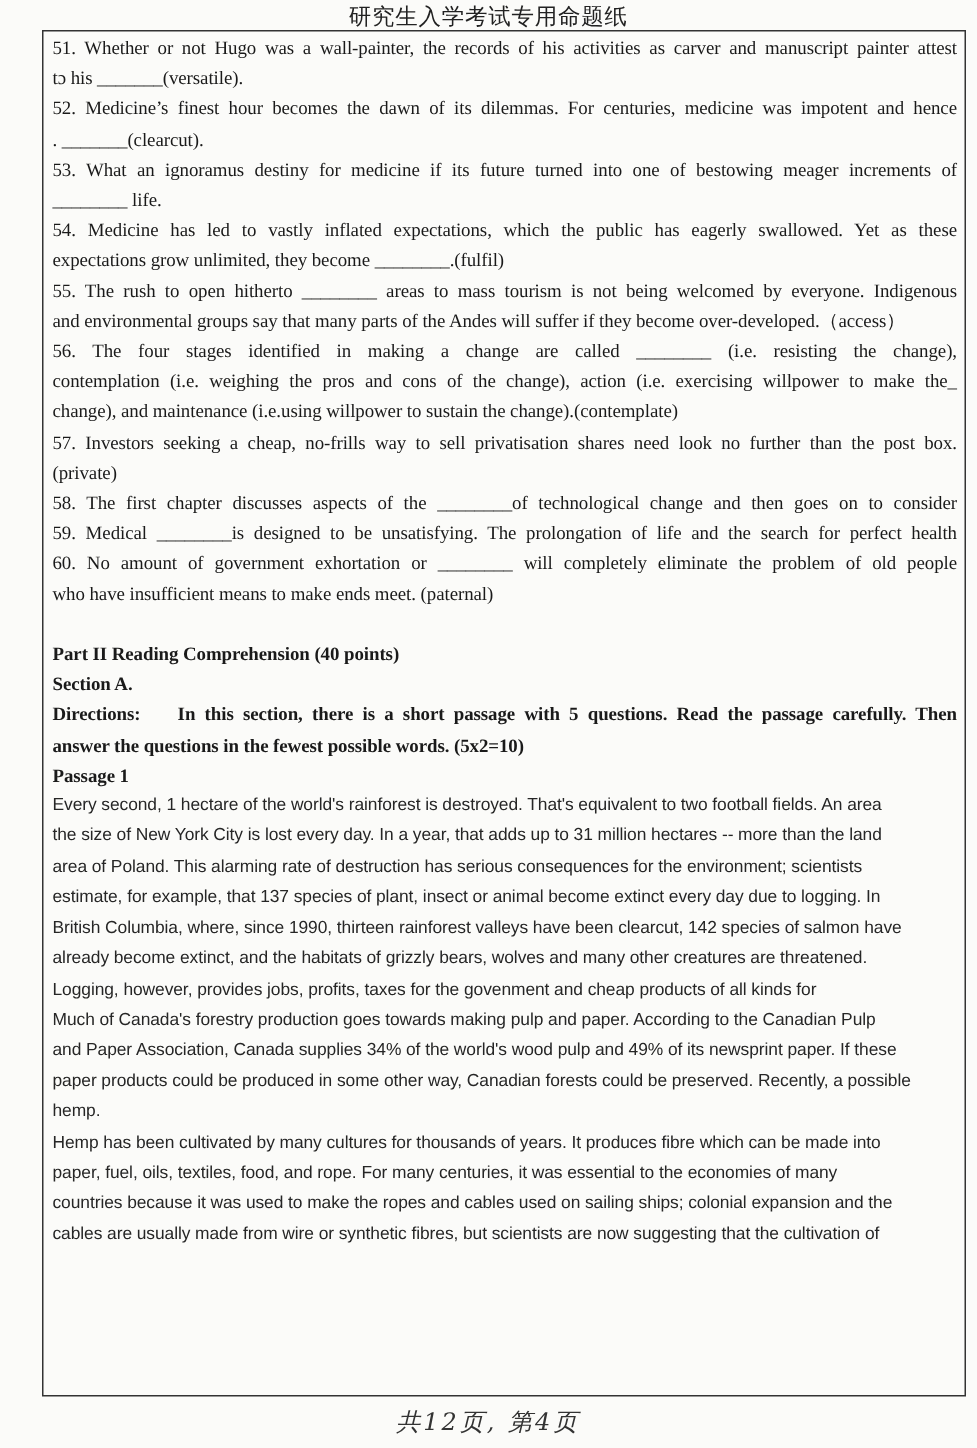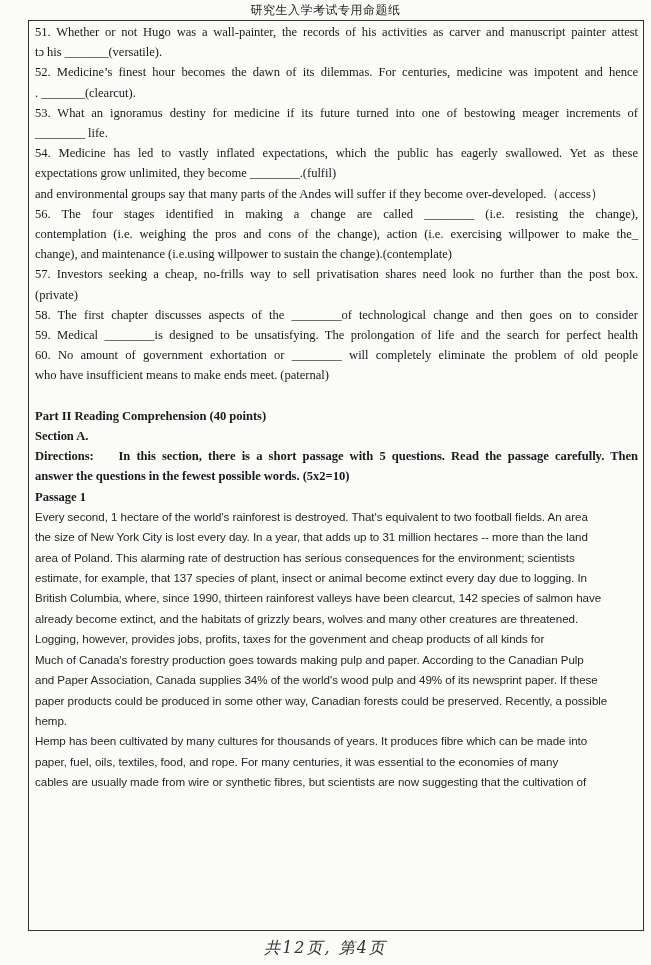--- a/index.html
+++ b/index.html
@@ -14,21 +14,21 @@
       overflow: hidden;
       color: #1a1a1a;
       font-family: "Liberation Serif", "DejaVu Serif", serif;
     }
     .header {
       position: absolute;
       top: 2px;
       left: 0;
       width: 651px;
       text-align: center;
-      font-size: 12px;
+      font-size: 15px;
       letter-spacing: 0.5px;
       color: #222;
       font-family: "DejaVu Serif", serif;
     }
     .frame {
       position: absolute;
       left: 28px;
       top: 20px;
       width: 616px;
       height: 911px;
@@ -88,20 +88,21 @@
   </div>
   <div>
     <div class="line just">53. What an ignoramus destiny for medicine if its future turned into one of bestowing meager increments of</div>
     <div class="line">________ life.</div>
   </div>
   <div>
     <div class="line just">54. Medicine has led to vastly inflated expectations, which the public has eagerly swallowed. Yet as these</div>
     <div class="line">expectations grow unlimited, they become ________.(fulfil)</div>
   </div>
   <div>
+    <div class="line just">55. The rush to open hitherto ________ areas to mass tourism is not being welcomed by everyone. Indigenous</div>
     <div class="line">and environmental groups say that many parts of the Andes will suffer if they become over-developed.（access）</div>
   </div>
   <div>
     <div class="line just">56. The four stages identified in making a change are called ________ (i.e. resisting the change),</div>
     <div class="line just">contemplation (i.e. weighing the pros and cons of the change), action (i.e. exercising willpower to make the_</div>
     <div class="line">change), and maintenance (i.e.using willpower to sustain the change).(contemplate)</div>
   </div>
   <div>
     <div class="line just">57. Investors seeking a cheap, no-frills way to sell privatisation shares need look no further than the post box.</div>
     <div class="line">(private)</div>
@@ -132,18 +133,19 @@
     <div class="line passage">estimate, for example, that 137 species of plant, insect or animal become extinct every day due to logging. In</div>
     <div class="line passage">British Columbia, where, since 1990, thirteen rainforest valleys have been clearcut, 142 species of salmon have</div>
     <div class="line passage">already become extinct, and the habitats of grizzly bears, wolves and many other creatures are threatened.</div>
     <div class="line passage">Logging, however, provides jobs, profits, taxes for the govenment and cheap products of all kinds for</div>
     <div class="line passage">Much of Canada's forestry production goes towards making pulp and paper. According to the Canadian Pulp</div>
     <div class="line passage">and Paper Association, Canada supplies 34% of the world's wood pulp and 49% of its newsprint paper. If these</div>
     <div class="line passage">paper products could be produced in some other way, Canadian forests could be preserved. Recently, a possible</div>
     <div class="line passage">hemp.</div>
     <div class="line passage">Hemp has been cultivated by many cultures for thousands of years. It produces fibre which can be made into</div>
     <div class="line passage">paper, fuel, oils, textiles, food, and rope. For many centuries, it was essential to the economies of many</div>
+    <div class="line passage">countries because it was used to make the ropes and cables used on sailing ships; colonial expansion and the</div>
     <div class="line passage">cables are usually made from wire or synthetic fibres, but scientists are now suggesting that the cultivation of</div>
 
   </div>
 </div>
 
 <div class="footer">共12页, 第4页</div>
 
 </body></html>

